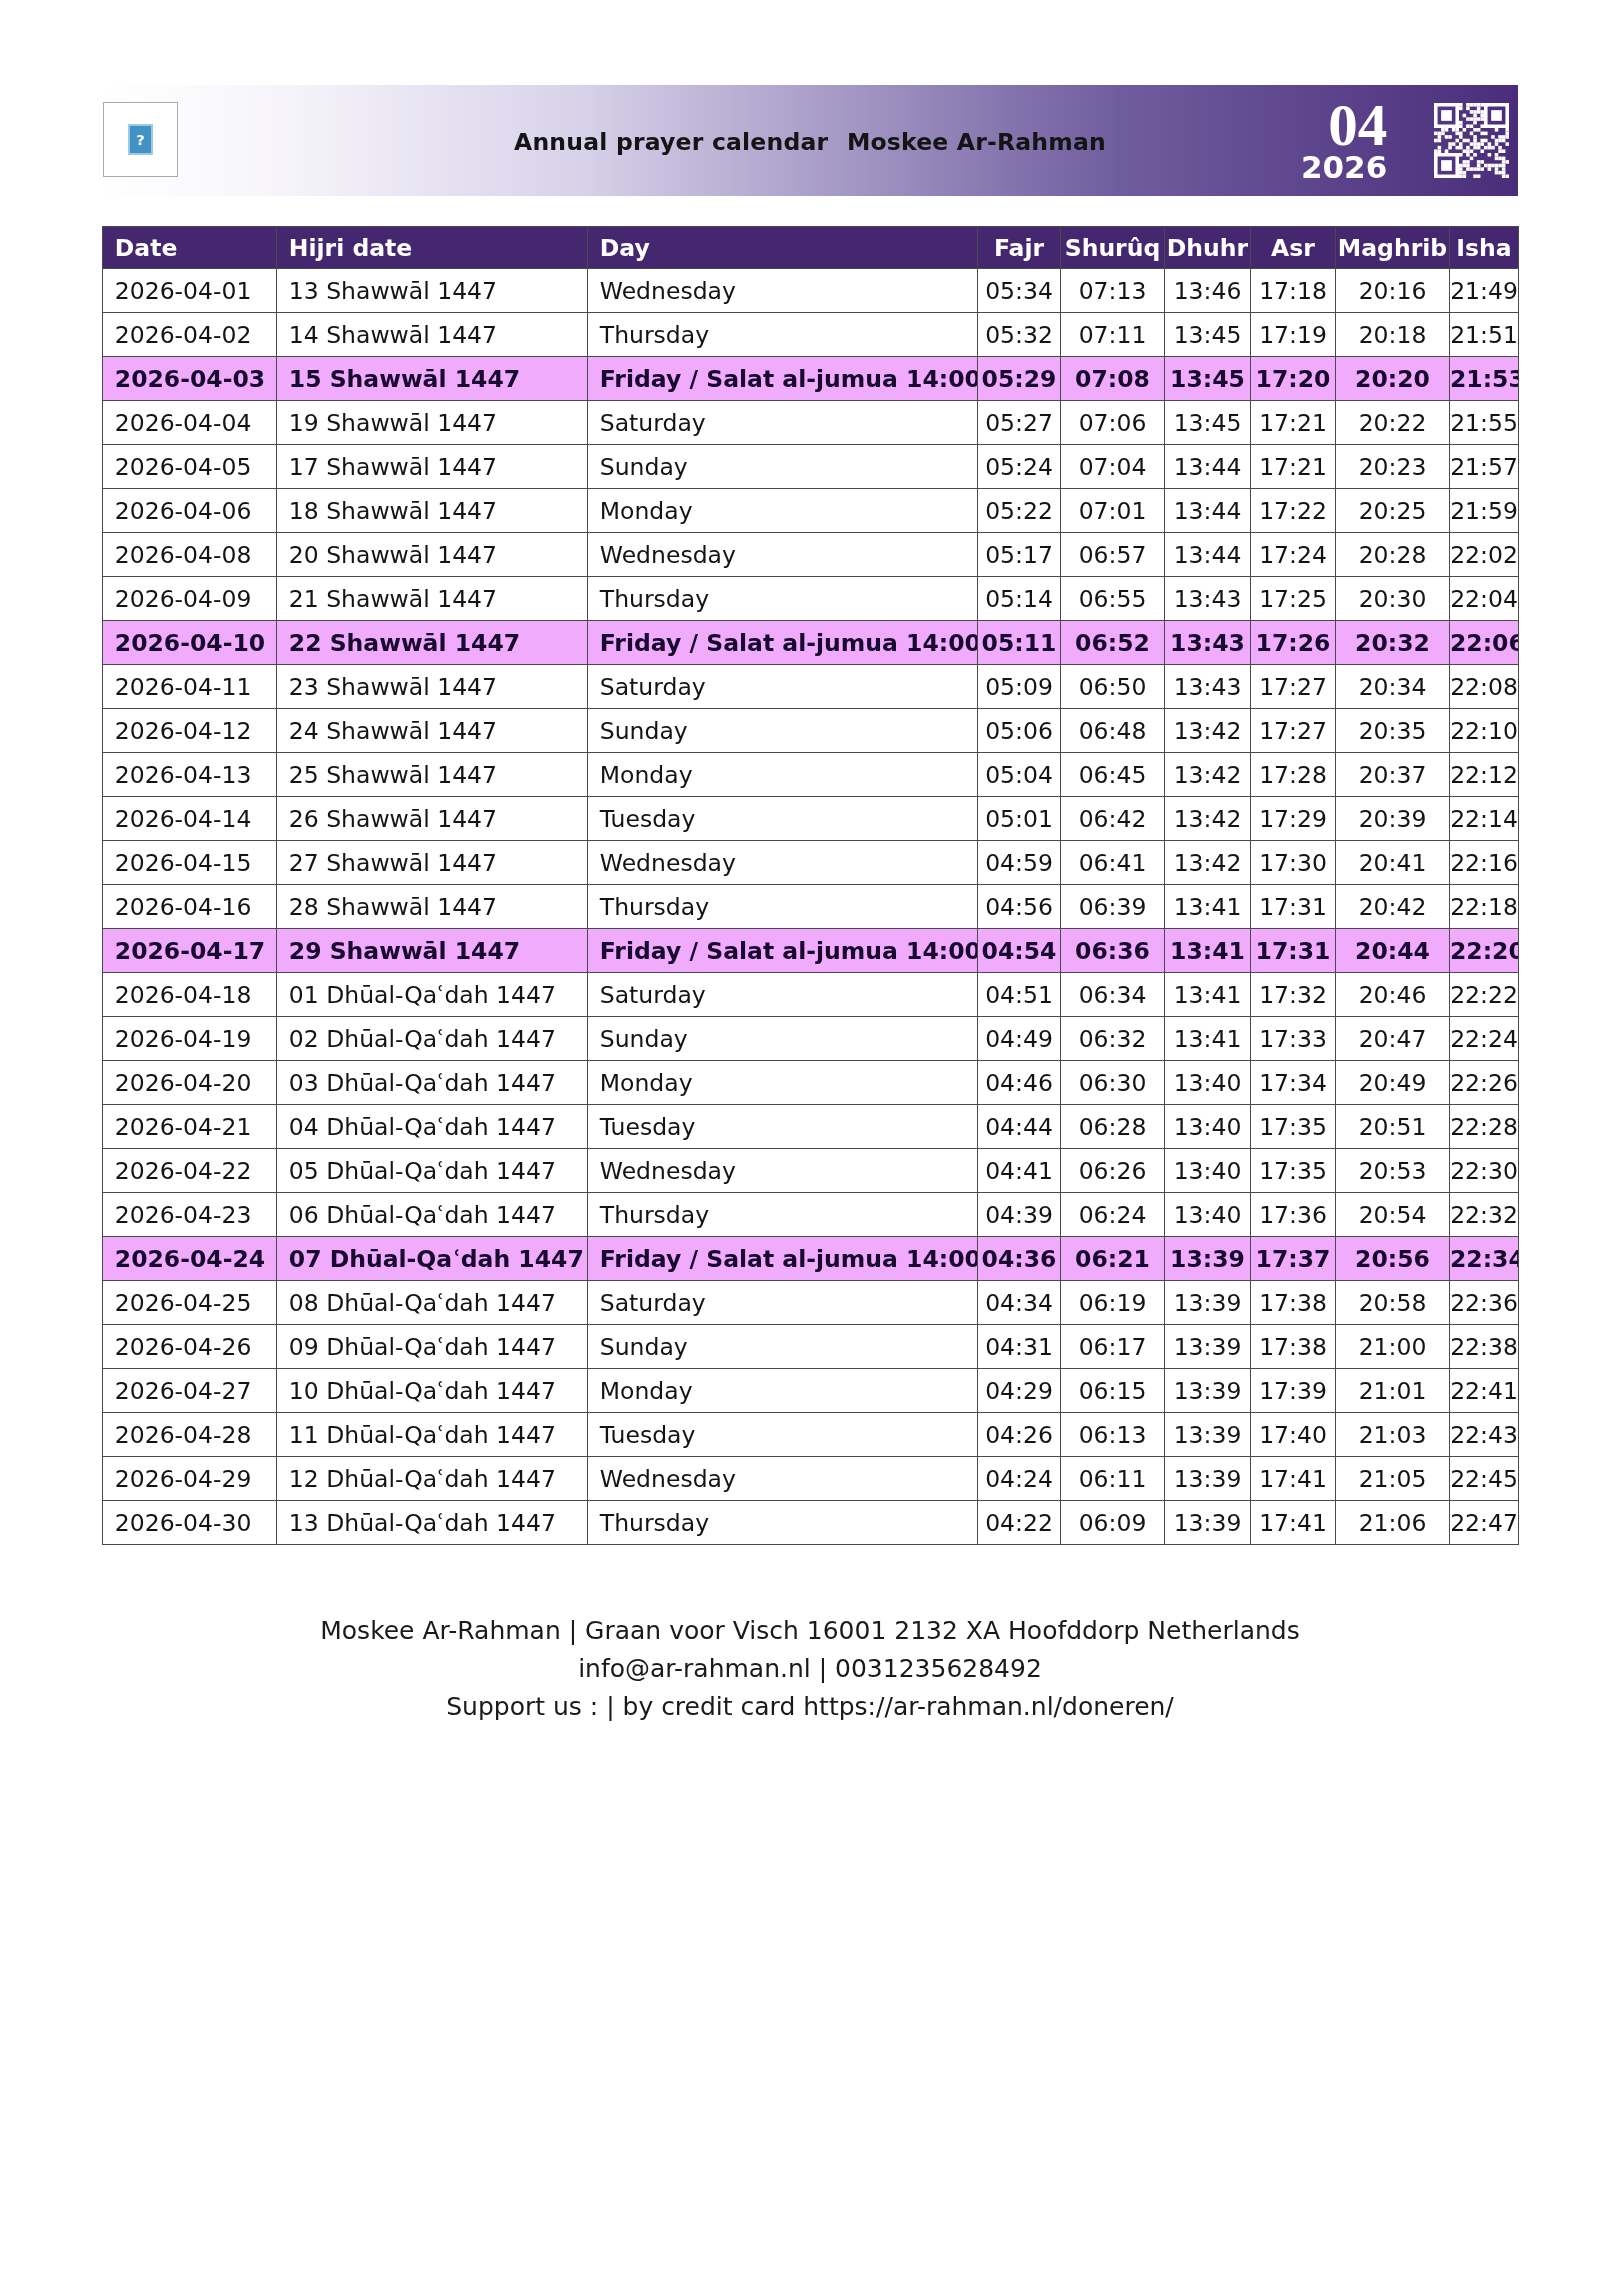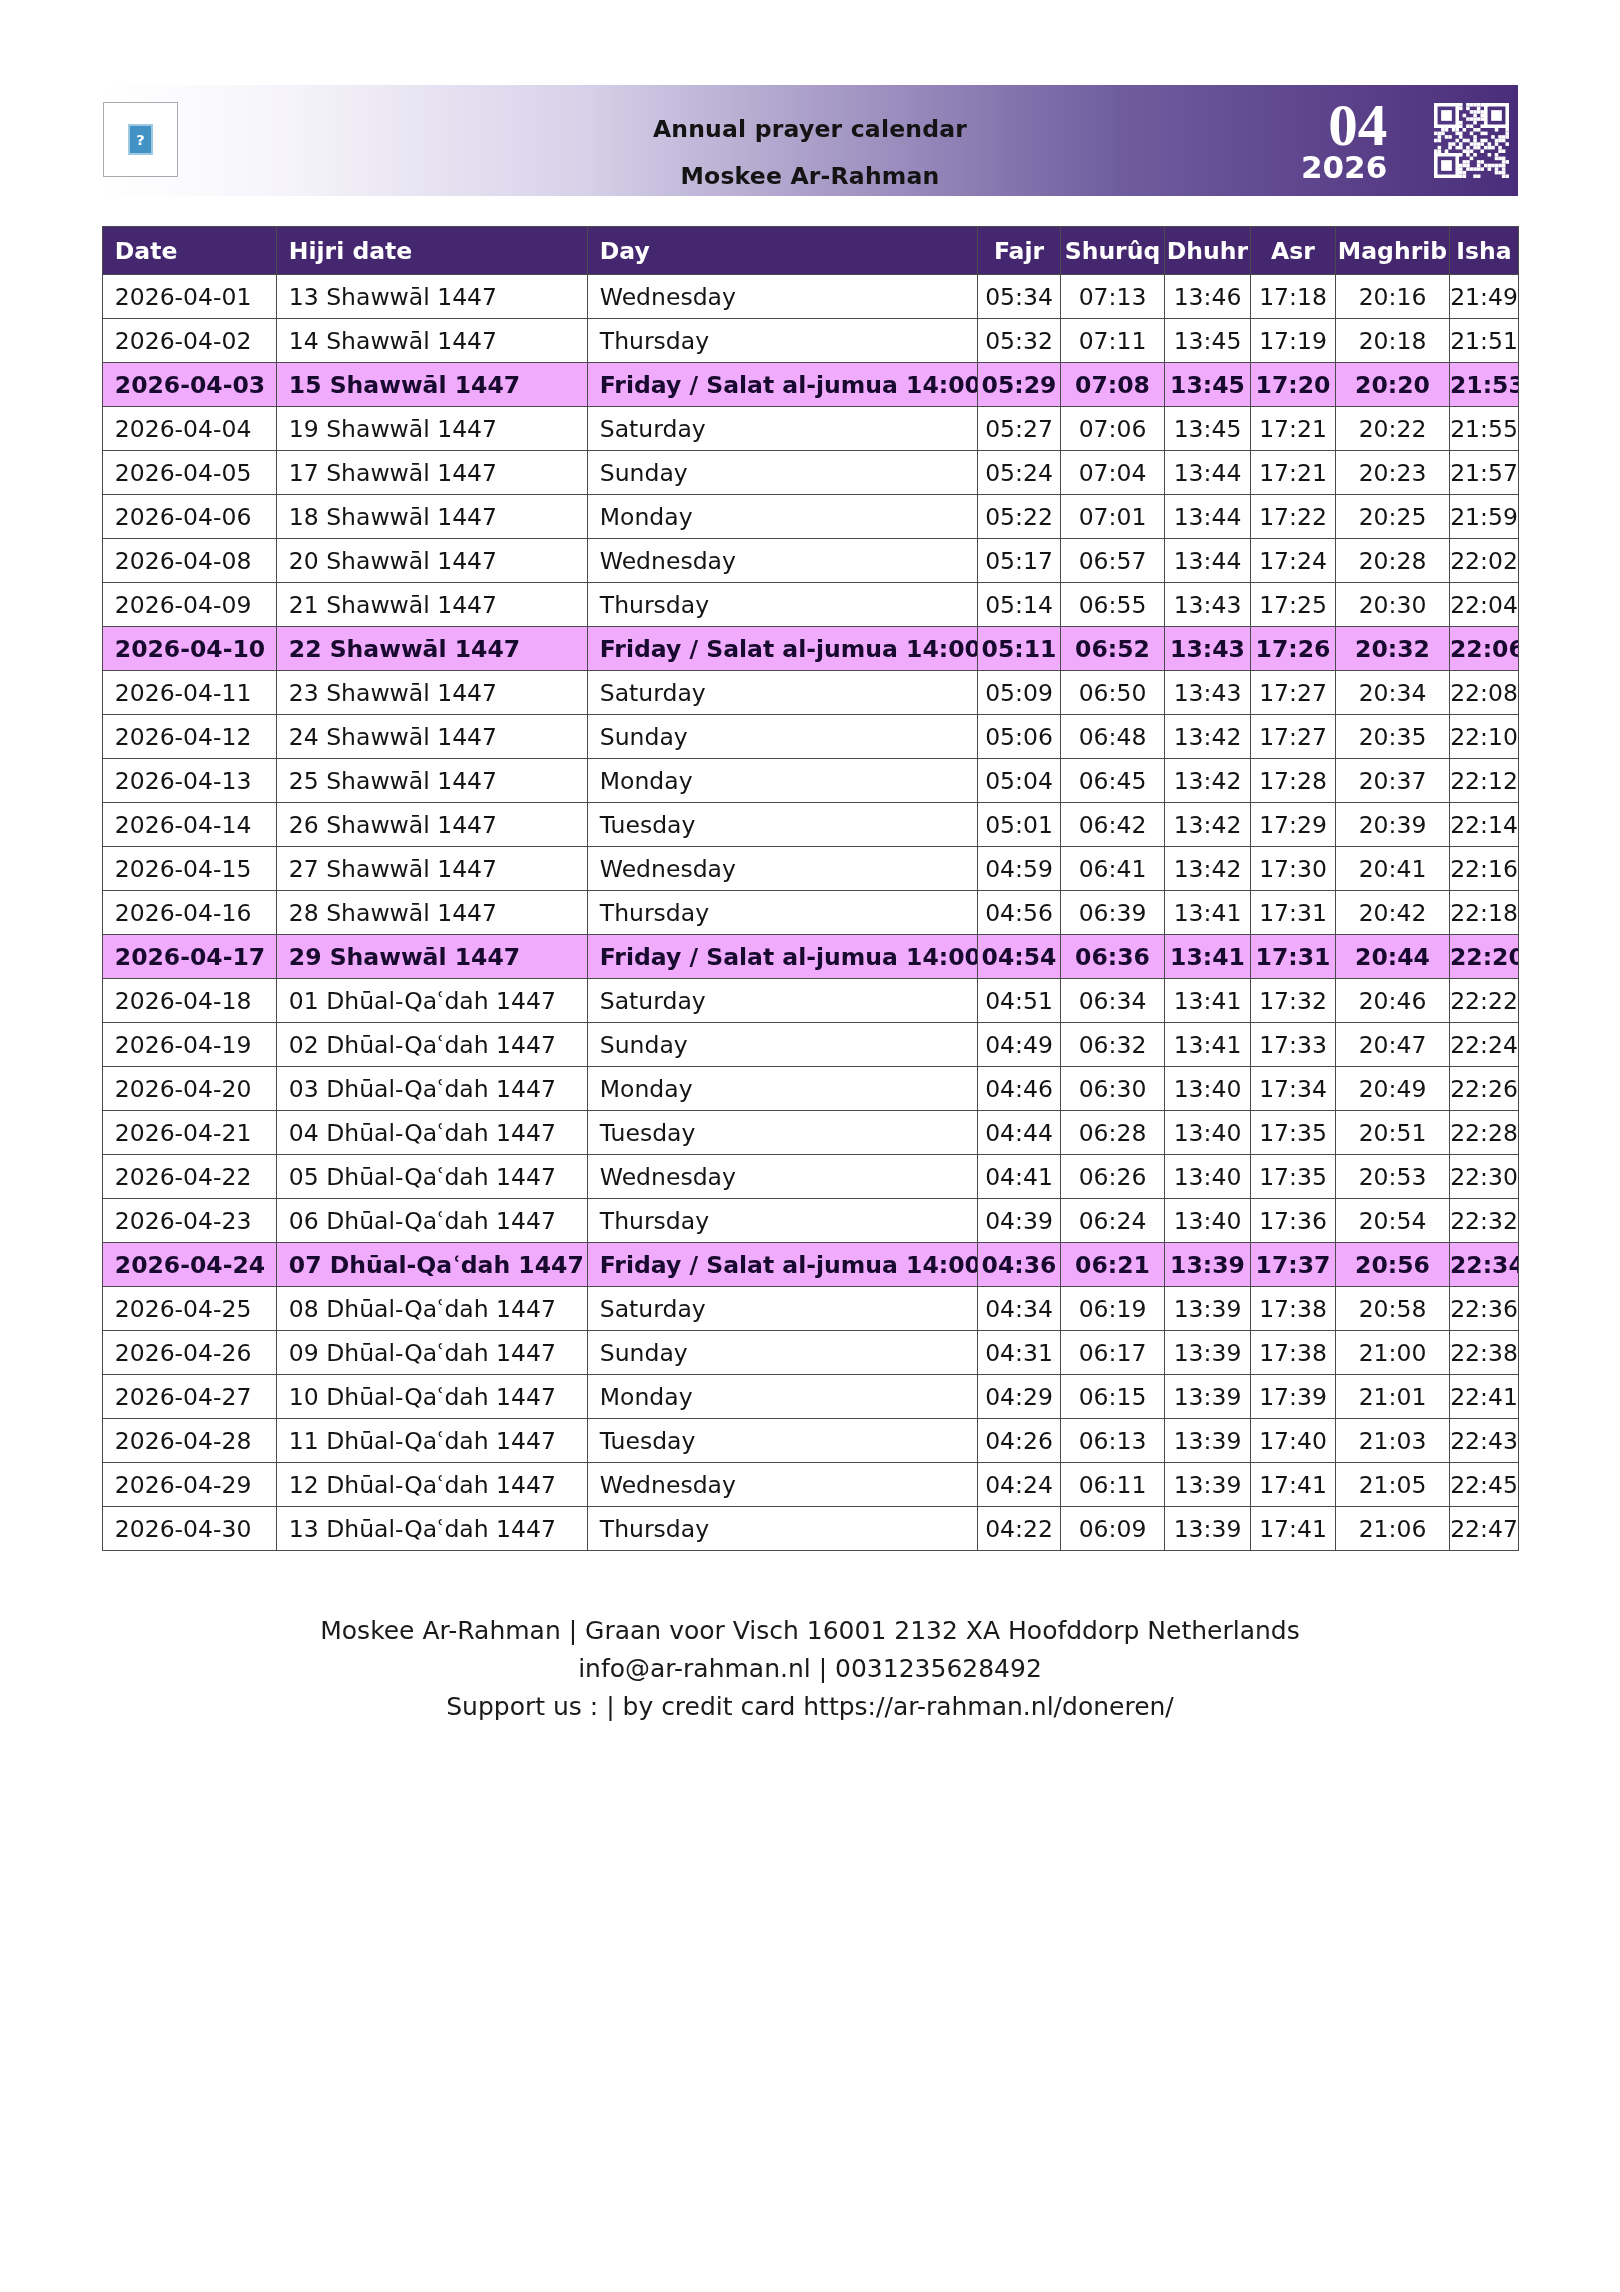--- a/index.html
+++ b/index.html
@@ -17,22 +17,22 @@
     position:absolute;left:1px;top:16.7px;width:75px;height:75px;
     background:#ffffff;border:1px solid #a9a9b0;
     display:flex;align-items:center;justify-content:center;box-sizing:border-box;
   }
   .broken-img{
     width:25.5px;height:31px;background:#4292c6;border:2.9px solid #9ecae1;
     box-sizing:border-box;display:flex;align-items:center;justify-content:center;
     color:#ffffff;font-size:14.7px;font-weight:bold;
   }
   .titles{
-    position:absolute;left:0;top:12px;width:100%;height:100%;
-    display:flex;flex-direction:column;align-items:center;justify-content:center;
+    position:absolute;left:0;top:1px;width:100%;height:100%;
+    display:flex;flex-direction:row;align-items:center;justify-content:center;
     gap:18.6px;pointer-events:none;
   }
   .title,.subtitle{font-size:23.5px;font-weight:bold;color:#141414;letter-spacing:0.2px;}
   .band-right{
     position:absolute;right:8.8px;top:0;height:100%;
     display:flex;align-items:center;gap:47px;
   }
   .month-year{display:flex;flex-direction:column;align-items:flex-end;color:#fff;}
   .month{font-size:59px;font-weight:bold;line-height:53px;font-family:Liberation Serif, serif;}
   .year{font-size:31px;font-weight:bold;line-height:31px;}
@@ -40,21 +40,21 @@
   table.prayer{
     position:absolute;left:102px;top:226px;width:1416px;
     border-collapse:collapse;table-layout:fixed;
     font-size:23.5px;color:#141414;
   }
   table.prayer th,table.prayer td{
     border:1.5px solid #4a4a4a;box-sizing:border-box;
     white-space:nowrap;overflow:hidden;padding:0;
   }
   table.prayer th{
-    background:#44276e;color:#ffffff;font-weight:bold;height:48px;font-size:23.5px;
+    background:#44276e;color:#ffffff;font-weight:bold;height:42px;font-size:23.5px;
   }
   table.prayer td{height:44px;background:#ffffff;}
   table.prayer .al{text-align:left;padding-left:11.8px;}
   table.prayer .ac{text-align:center;}
   table.prayer tr.friday td{background:#f0abfc;font-weight:bold;color:#18092e;}
   .footer{
     position:absolute;left:102px;top:1612px;width:1416px;
     text-align:center;font-size:25px;color:#1a1a1a;line-height:38px;
   }
 </style>

